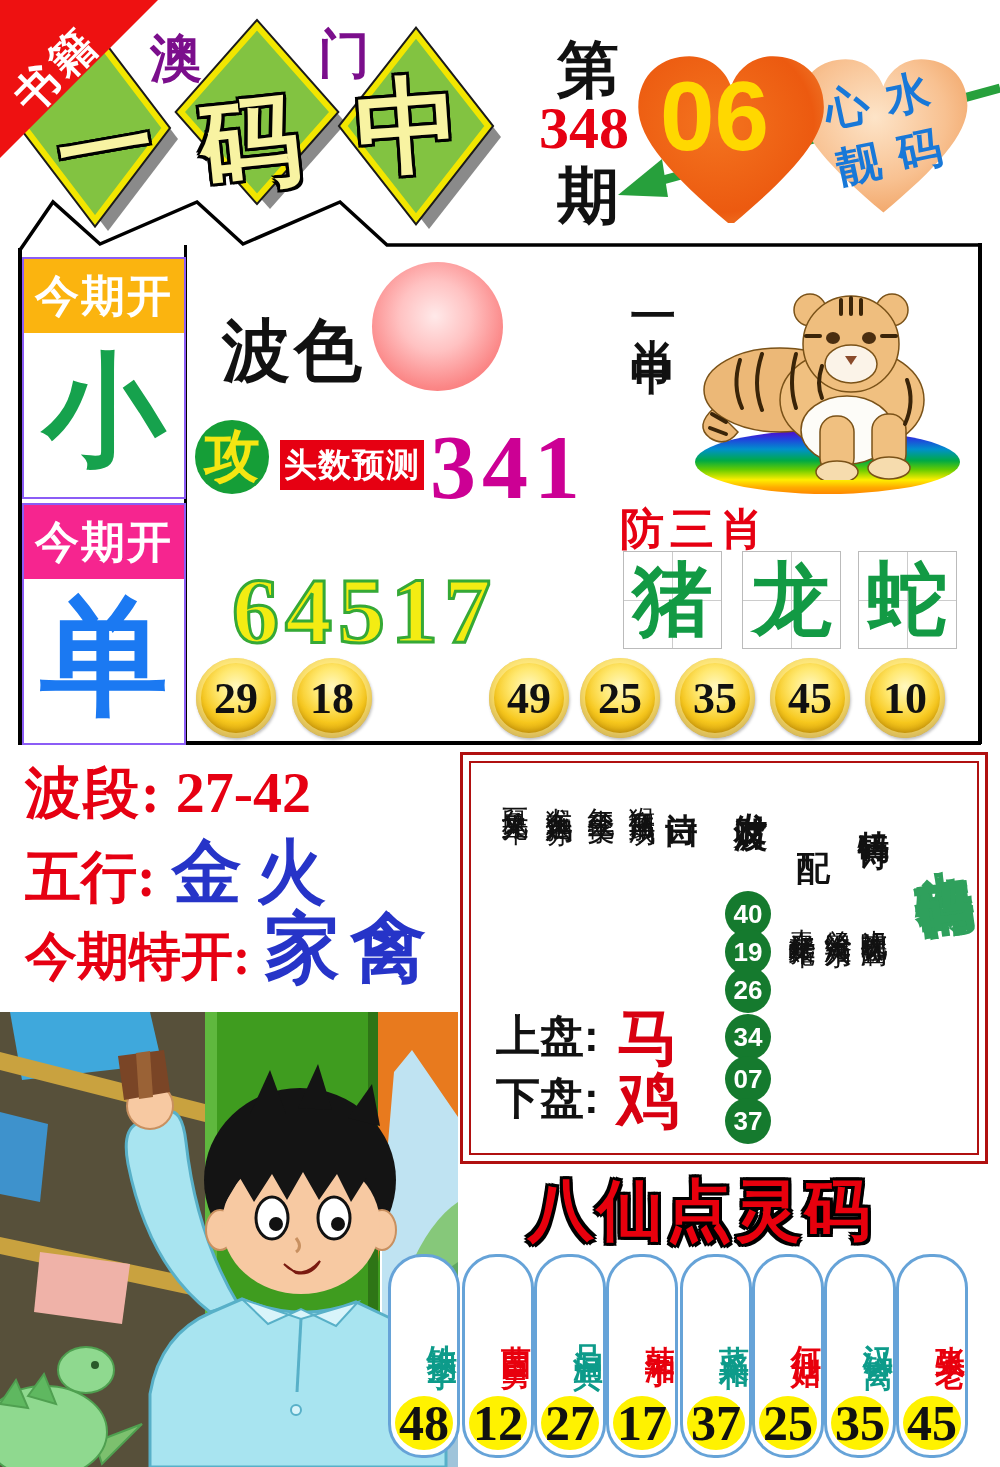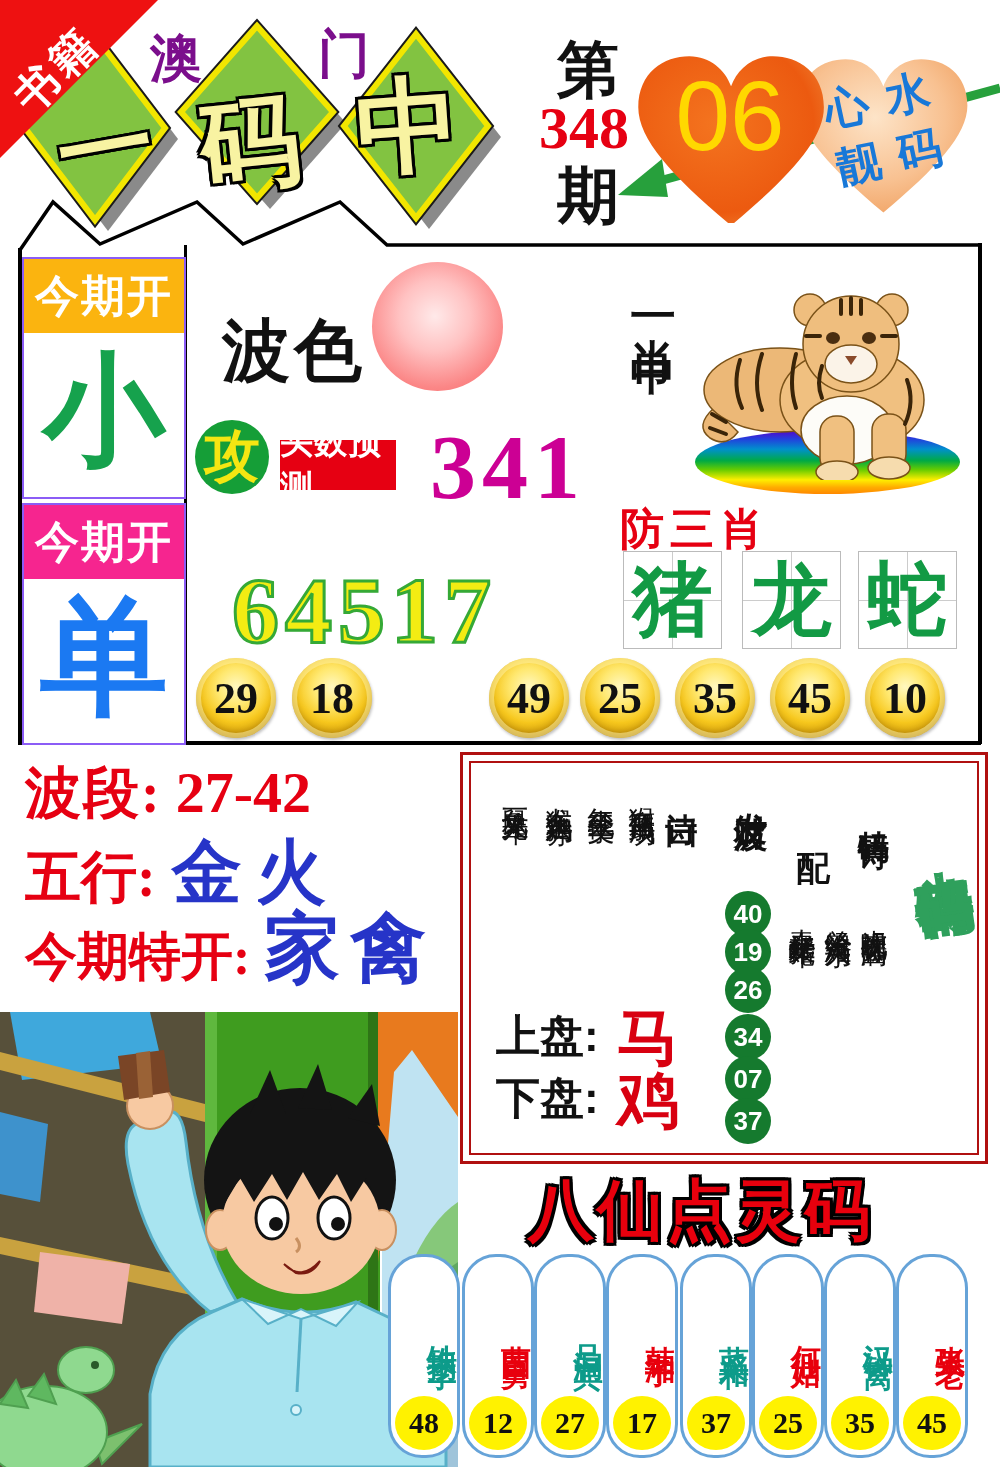--- a/index.html
+++ b/index.html
@@ -46,21 +46,21 @@
   
   .capsule{position:absolute;top:1254px;width:66px;height:198px;background:#fff;
            border:3px solid #66a3d8;border-radius:34px;}
   .capsule .nm{position:absolute;left:0;right:0;top:14px;display:flex;justify-content:center;
                writing-mode:vertical-rl;text-orientation:upright;margin:0 auto;
                font-weight:900;font-size:30px;line-height:1;letter-spacing:7px;height:120px;}
   .c-teal{color:#0d9b8a;}
   .c-red{color:#e8000d;}
   .capsule .num{position:absolute;left:50%;transform:translateX(-50%);bottom:5px;width:58px;height:54px;
                 border-radius:50%;background:#fff200;display:flex;align-items:center;justify-content:center;
-                font-family:"Liberation Serif",serif;font-weight:900;font-size:30px;color:#111;}
+                font-family:"Liberation Serif",serif;font-weight:900;font-size:50px;color:#111;}
   .blkline{position:absolute;background:#000;}
 </style>
 </head>
 <body>
 
 <div id="poster">
 
   <svg class="abs" style="left:560px;top:55px;" width="440" height="160" viewBox="0 0 440 160">
     <line x1="92" y1="128" x2="440" y2="33" stroke="#27a03c" stroke-width="9"></line>
     <polygon points="58,140 102,104 108,142" fill="#27a03c"></polygon>
@@ -79,21 +79,21 @@
           <stop offset="100%" stop-color="#f08838"></stop>
       </radialGradient>
     </defs>
     <g transform="translate(176,14) scale(1.05)">
       <path d="M88,172 C38,130 8,98 8,70 C8,40 30,26 52,26 C70,26 83,38 88,52 C93,38 106,26 124,26 C146,26 168,40 168,70 C168,98 138,130 88,172Z" fill="url(#rg)"></path>
     </g>
     <g transform="translate(14,8) scale(1.16)">
       <path d="M88,172 C38,130 8,98 8,70 C8,40 30,26 52,26 C70,26 83,38 88,52 C93,38 106,26 124,26 C146,26 168,40 168,70 C168,98 138,130 88,172Z" fill="url(#lg)"></path>
     </g>
   </svg>
-  <div class="abs" style="left:660px;top:60px;width:140px;text-align:center;font-size:98px;font-weight:400;color:#ffd800;">06</div>
+  <div class="abs" style="left:660px;top:60px;width:140px;text-align:left;font-size:98px;font-weight:700;color:#ffd800;">06</div>
   <div class="abs" style="left:812px;top:70px;width:160px;transform:rotate(-12deg);color:#1878d8;
               font-family:'Liberation Serif',serif;font-weight:900;font-size:44px;line-height:58px;text-align:center;">
     <div style="letter-spacing:18px;">心水</div>
     <div style="letter-spacing:18px;">靓码</div>
   </div>
 
   <div class="abs serif" style="left:548px;top:28px;width:80px;text-align:center;font-size:62px;font-weight:900;color:#111;">第</div>
   <div class="abs serif" style="left:524px;top:94px;width:120px;text-align:center;font-size:60px;font-weight:900;color:#e60012;">348</div>
   <div class="abs serif" style="left:548px;top:154px;width:80px;text-align:center;font-size:62px;font-weight:900;color:#111;">期</div>
 
@@ -144,21 +144,21 @@
   </div>
 
   <div class="abs serif" style="left:222px;top:306px;font-size:68px;font-weight:900;color:#111;letter-spacing:4px;">波色</div>
   <div class="abs" style="left:372px;top:262px;width:131px;height:129px;border-radius:50%;
               background:radial-gradient(circle at 48% 42%,#ffe9e9 0%,#ffc2c2 35%,#fb8787 70%,#f86262 100%);"></div>
 
   <div class="abs" style="left:195px;top:420px;width:74px;height:74px;border-radius:50%;background:#159e37;
               display:flex;align-items:center;justify-content:center;">
     <span style="color:#f5e612;font-size:56px;font-weight:900;font-family:'Liberation Serif',serif;">攻</span>
   </div>
-  <div class="abs" style="left:280px;top:440px;width:116px;height:50px;background:#e60012;display:flex;align-items:center;justify-content:center;">
+  <div class="abs" style="left:280px;top:440px;width:144px;height:50px;background:#e60012;display:flex;align-items:center;justify-content:center;">
     <span style="color:#fff;font-size:33px;font-weight:900;letter-spacing:1px;">头数预测</span>
   </div>
   <div class="abs serif" style="left:430px;top:414px;font-size:92px;font-weight:900;color:#cc0094;letter-spacing:6px;">341</div>
 
   <div class="abs serif" style="left:232px;top:556px;font-size:94px;font-weight:900;color:#f3ec13;letter-spacing:6px;
               -webkit-text-stroke:3px #35a936;text-shadow:0 0 1px #35a936;">64517</div>
 
   <div class="coin" style="left:196px;">
       <span>29</span>
     </div>

